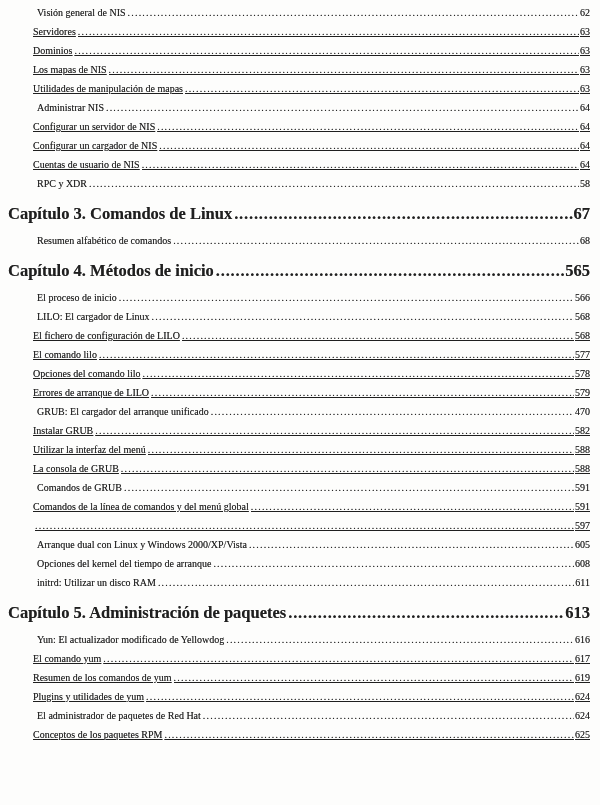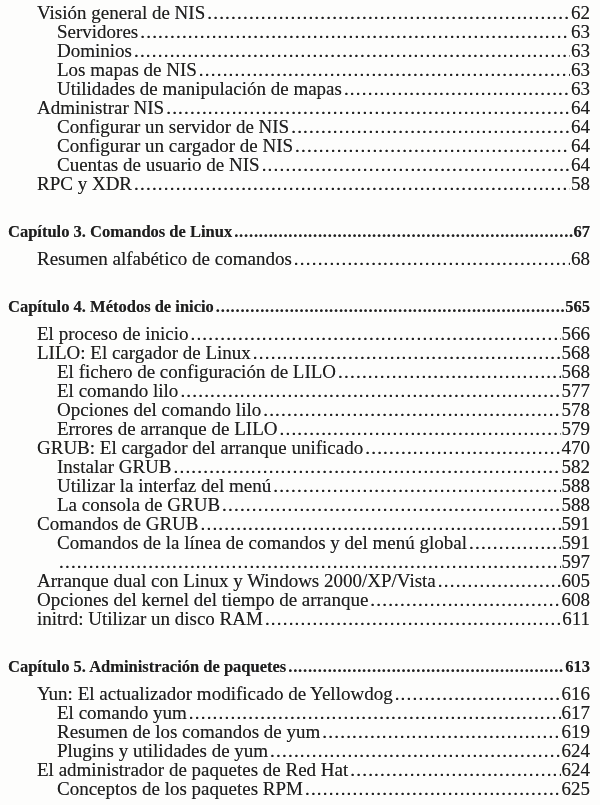--- a/index.html
+++ b/index.html
@@ -16,41 +16,41 @@
     color: #1f1f1f;
     font-family: "Liberation Serif", serif;
     overflow: hidden;
     box-sizing: border-box;
     padding: 3px 10px 0 8px;
     text-shadow: 0 0 0.4px rgba(20,20,20,0.55); 
   }
   .toc-row {
     display: flex;
     align-items: baseline;
-    font-size: 19px;
+    font-size: 10px;
     line-height: 19px;
     white-space: nowrap;
   }
   .toc-row .label { flex: 0 0 auto; }
   .toc-row .leader {
     flex: 1 1 auto;
     overflow: hidden;
     white-space: nowrap;
     margin: 0 1px 0 2px;
     letter-spacing: 1.2px;
   }
   .toc-row .leader::after {
     content: "...................................................................................................................................................................................";
   }
   .toc-row .page-num { flex: 0 0 auto; }
   .level-1 { margin-left: 29px; }
-  .level-2 { margin-left: 49px; }
+  .level-2 { margin-left: 25px; text-decoration: underline; }
   .level-0 {
     margin-left: 0;
-    margin-top: 28px;
+    margin-top: 10px;
     margin-bottom: 7px;
     font-weight: bold;
     font-size: 16.5px;
     line-height: 21px;
   }
   .level-0 .leader { letter-spacing: 0.8px; }
 </style>
 </head>
 <body>
 

